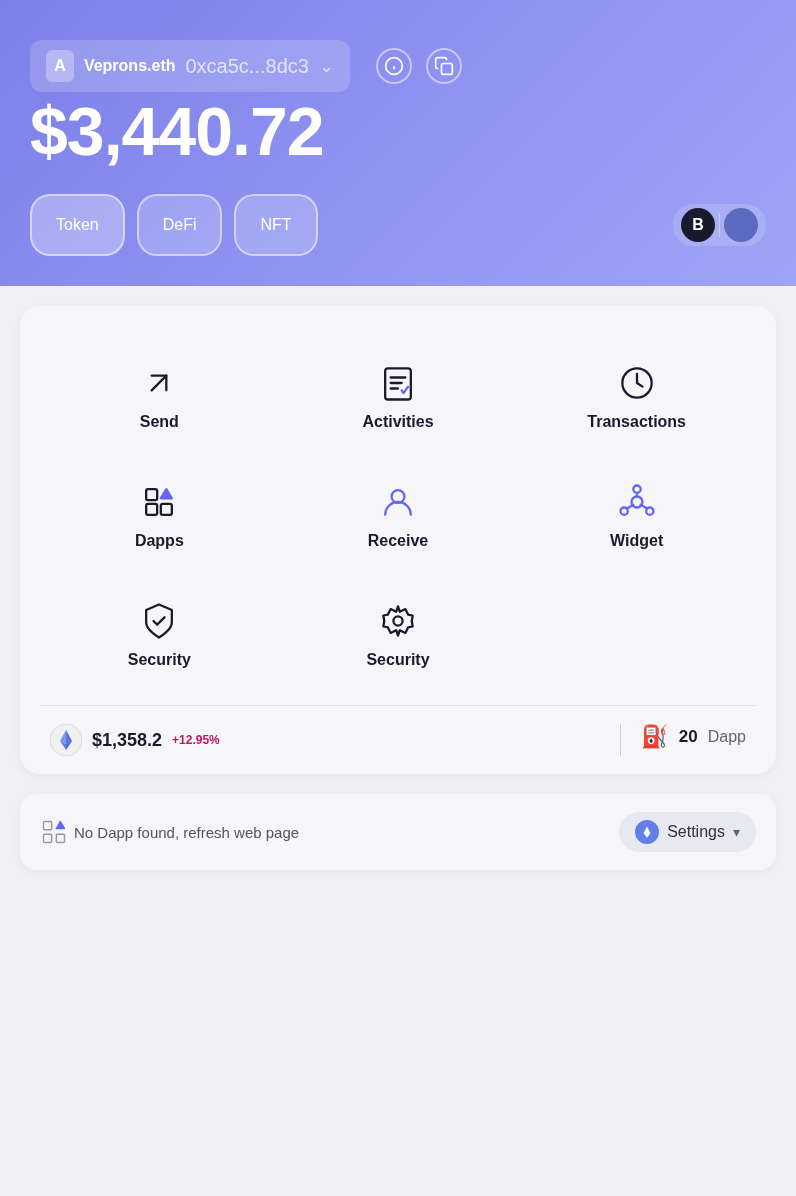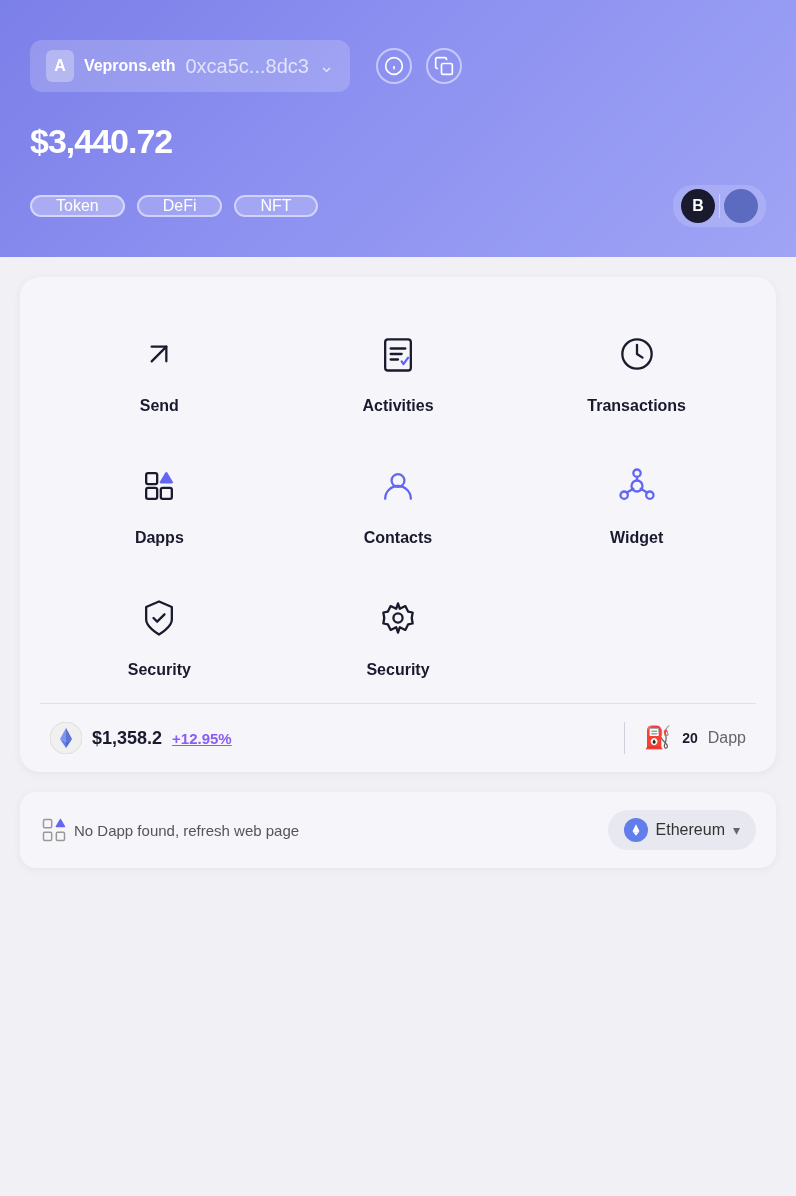--- a/index.html
+++ b/index.html
@@ -65,39 +65,38 @@
       display: flex;
       align-items: center;
       justify-content: center;
       color: white;
       font-size: 18px;
       cursor: pointer;
     }
 
     .balance {
       color: white;
-      font-size: 34px;
+      font-size: 68px;
       font-weight: 700;
-      margin-top: 30px;
       margin-bottom: 24px;
       letter-spacing: -1px;
     }
 
     .tabs-row {
       display: flex;
       align-items: center;
       gap: 12px;
     }
 
     .tab-btn {
       background: rgba(255,255,255,0.2);
       border: 2px solid rgba(255,255,255,0.5);
       border-radius: 20px;
       color: white;
-      padding: 0 24px;
+      padding: 20px 24px;
       font-size: 16px;
       cursor: pointer;
     }
 
     .tab-btn.active {
       background: rgba(255,255,255,0.3);
     }
 
     .partner-logos {
       margin-left: auto;
@@ -143,21 +142,21 @@
       margin-bottom: 0;
     }
 
     .grid-item {
       display: flex;
       flex-direction: column;
       align-items: center;
       justify-content: center;
       padding: 20px 10px 24px 10px;
       cursor: pointer;
-      gap: 16px;
+      gap: 3px;
     }
 
     .grid-item-icon {
       width: 54px;
       height: 54px;
       display: flex;
       align-items: center;
       justify-content: center;
     }
 
@@ -170,60 +169,59 @@
 
     .icon-svg {
       width: 44px;
       height: 44px;
     }
 
     
     .card-bottom {
       border-top: 1px solid #e0e0e8;
       display: flex;
-      align-items: center;
+      align-items: flex-start;
       padding: 18px 10px;
-      margin-top: 0;
+      margin-top: 12px;
     }
 
     .eth-price-section {
       display: flex;
       align-items: center;
       gap: 10px;
       flex: 1;
     }
 
     .eth-price {
       font-size: 18px;
       font-weight: 700;
       color: #1a1a2e;
     }
 
     .eth-change {
-      font-size: 15px;
+      font-size: 12px;
       font-weight: 600;
-      color: #8b5cf6;
-      text-decoration: underline;
+      color: #be185d;
     }
 
     .divider-v {
       width: 1px;
       height: 32px;
       background: #d0d0dc;
       margin: 0 20px;
     }
 
     .gas-section {
       display: flex;
       align-items: center;
       gap: 10px;
     }
 
     .gas-value {
-      font-size: 14px;
+      font-size: 17px;
       font-weight: 700;
       color: #1a1a2e;
     }
 
     .gas-unit {
       font-size: 16px;
       color: #666;
     }
 
     
@@ -377,21 +375,21 @@
       <span class="grid-item-label">Dapps</span>
     </div>
 
     <div class="grid-item">
       <div class="grid-item-icon">
         <svg class="icon-svg" viewBox="0 0 48 48" fill="none" stroke="#6366f1" stroke-width="2.5" stroke-linecap="round" stroke-linejoin="round">
           <circle cx="24" cy="18" r="7"></circle>
           <path d="M10 38c0-7.7 6.3-14 14-14s14 6.3 14 14"></path>
         </svg>
       </div>
-      <span class="grid-item-label">Contacts</span>
+      <span class="grid-item-label">Receive</span>
     </div>
 
     <div class="grid-item">
       <div class="grid-item-icon">
         <svg class="icon-svg" viewBox="0 0 48 48" fill="none" stroke-width="2.5" stroke-linecap="round" stroke-linejoin="round">
           <circle cx="24" cy="24" r="6" stroke="#6366f1"></circle>
           <circle cx="24" cy="10" r="4" stroke="#6366f1"></circle>
           <circle cx="10" cy="34" r="4" stroke="#6366f1"></circle>
           <circle cx="38" cy="34" r="4" stroke="#6366f1"></circle>
           <line x1="24" y1="14" x2="24" y2="18" stroke="#6366f1"></line>
@@ -457,16 +455,16 @@
     <span class="footer-text">No Dapp found, refresh web page</span>
   </div>
 
   <div class="footer-right">
     <div class="eth-circle">
       <svg width="14" height="14" viewBox="0 0 24 24" fill="white">
         <polygon points="12,2 6,14 12,17 18,14"></polygon>
         <polygon points="12,17 6,14 12,22 18,14"></polygon>
       </svg>
     </div>
-    <span class="footer-network">Ethereum</span>
+    <span class="footer-network">Settings</span>
     <span class="dropdown-arrow">▾</span>
   </div>
 </div>
 
 </body></html>

